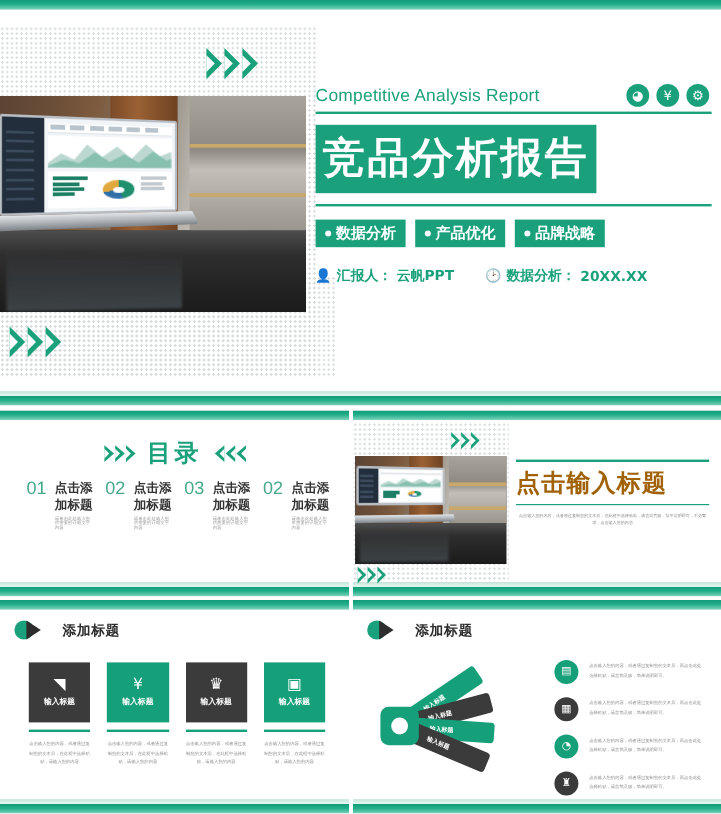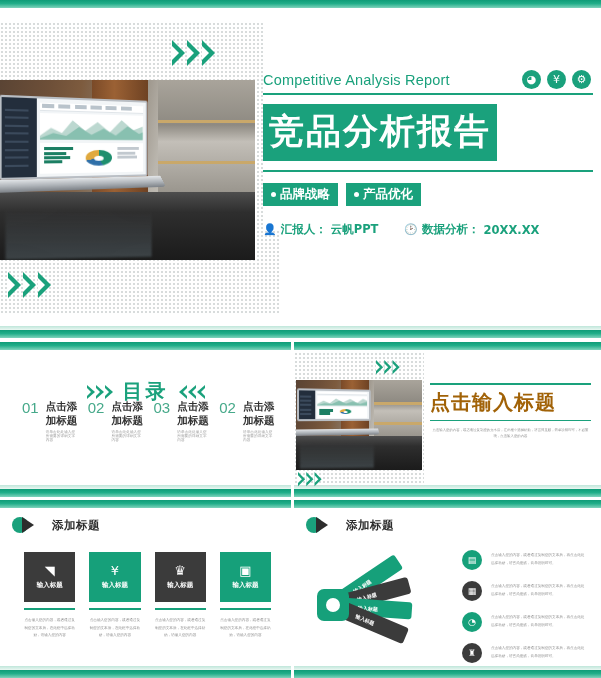--- a/index.html
+++ b/index.html
@@ -165,21 +165,21 @@
   .tag .dot { width: 5px; height: 5px; border-radius: 50%; background: #fff; }
   .meta { display: flex; gap: 26px; margin-top: 16px; color: #1aa17c;
           font-size: 11.5px; font-weight: bold; align-items: center; }
   .meta span.g { display: flex; align-items: center; gap: 4px; }
   .mi { font-size: 11px; }
 
   
   #slide2 { left: 0; top: 342px; width: 291px; height: 155px; }
   .toc-head {
     position: absolute; left: 0; right: 0; top: 22px;
-    display: flex; align-items: center; justify-content: center; gap: 10px; margin-top: 14px;
+    display: flex; align-items: center; justify-content: center; gap: 10px;
   }
   .toc-title { color: #1aa17c; font-size: 20px; font-weight: bold; letter-spacing: 3px; }
   .mini-chevs { display: flex; gap: 1px; }
   .mc { width: 0; height: 0; border-top: 7px solid transparent; border-bottom: 7px solid transparent;
         border-left: 8px solid #1aa17c; position: relative; }
   .mc::after { content:""; position:absolute; left:-8px; top:-4px; width:0; height:0;
        border-top:4px solid transparent; border-bottom:4px solid transparent; border-left:4px solid #fff; }
   .mc.rev { transform: scaleX(-1); }
 
   .toc-grid {
@@ -338,25 +338,29 @@
       </div>
     </div>
     <div class="eng-rule"></div>
 
     <div class="cn-title">竞品分析报告</div>
     <div class="mid-rule"></div>
 
     <div class="tags">
       <div class="tag">
         <span class="dot"></span>
-        <span>品牌战略</span>
+        <span>数据分析</span>
       </div>
       <div class="tag">
         <span class="dot"></span>
         <span>产品优化</span>
+      </div>
+      <div class="tag">
+        <span class="dot"></span>
+        <span>品牌战略</span>
       </div>
     </div>
 
     <div class="meta">
       <span class="g">
         <span class="mi">👤</span>
         <span>汇报人：</span>
         <span>云帆PPT</span>
       </span>
       <span class="g">

